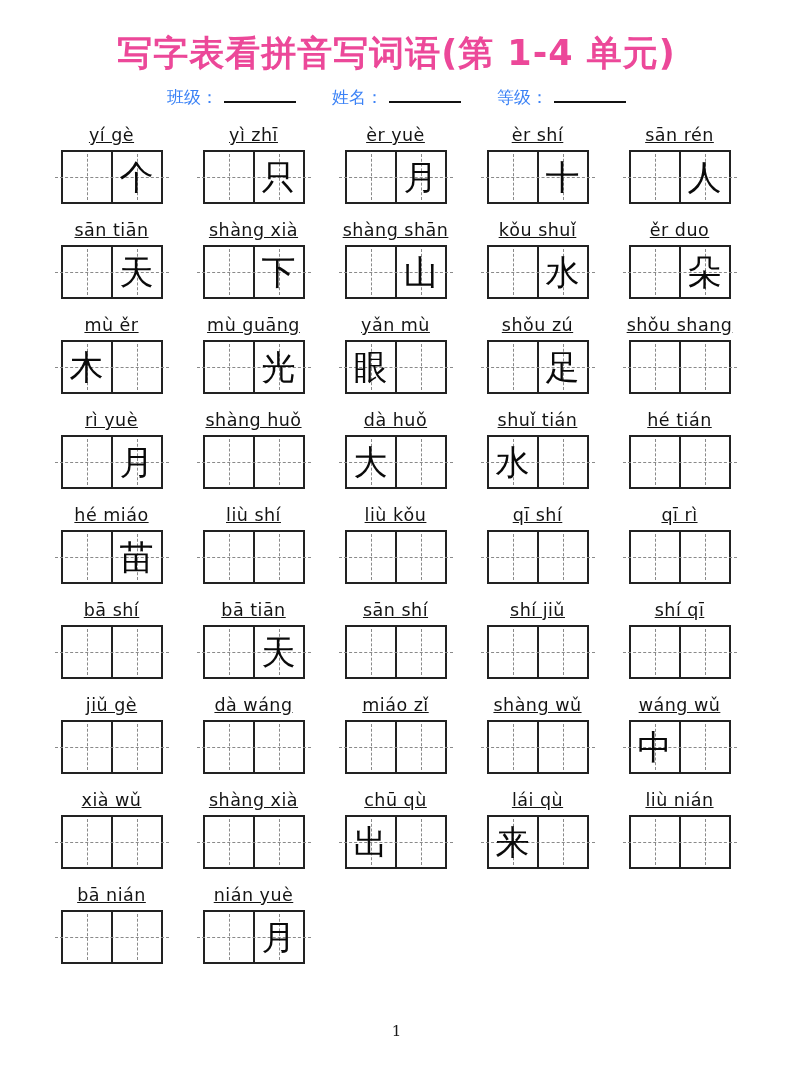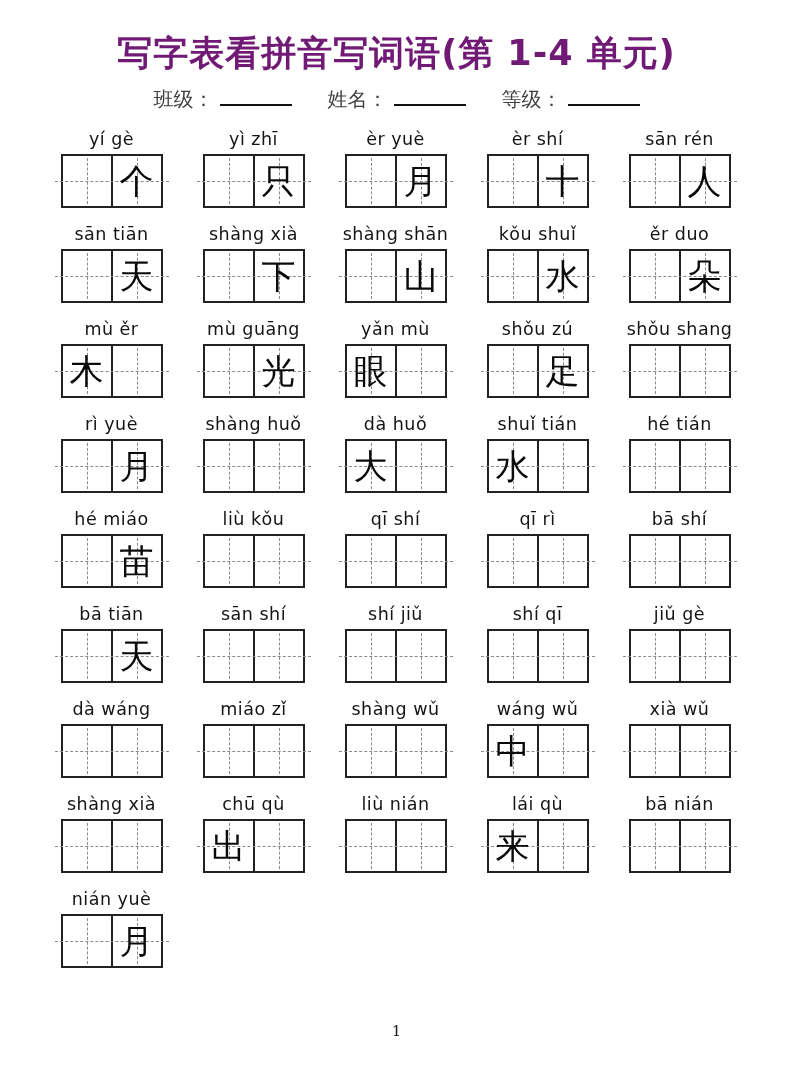--- a/index.html
+++ b/index.html
@@ -18,27 +18,27 @@
     overflow: hidden;
   }
   
   #title {
     margin-top: 30px;
     text-align: center;
     font-size: 35px;
     line-height: 46px;
     font-weight: 800;
     letter-spacing: 1px;
-    color: #701a75;
+    color: #ec4899;
   }
   #meta-line {
     margin-top: 10px;
     text-align: center;
-    font-size: 20px;
-    color: #404040;
+    font-size: 17px;
+    color: #3b82f6;
   }
   .meta-field {
     display: inline-block;
     margin: 0 18px;
     white-space: nowrap;
   }
   .meta-label { display: inline-block; }
   .meta-blank {
     display: inline-block;
     width: 72px;
@@ -55,20 +55,21 @@
     grid-template-columns: repeat(5, 142px);
     grid-auto-rows: 95px;
     justify-items: center;
   }
   .exercise {
     width: 142px;
     height: 95px;
     display: flex;
     flex-direction: column;
     align-items: center;
+    text-decoration: underline;
   }
   .pinyin {
     height: 24px;
     line-height: 24px;
     font-size: 17.5px;
     letter-spacing: 0.5px;
     color: #141414;
     white-space: nowrap;
   }
   .box {
@@ -426,20 +427,34 @@
             <span class="char"></span>
           </div>
           <div class="cell">
             <span class="vline"></span>
             <span class="char">苗</span>
           </div>
           <span class="hline"></span>
         </div>
       </div>
       <div class="exercise">
+        <div class="pinyin">liù shí</div>
+        <div class="box">
+          <div class="cell">
+            <span class="vline"></span>
+            <span class="char"></span>
+          </div>
+          <div class="cell">
+            <span class="vline"></span>
+            <span class="char"></span>
+          </div>
+          <span class="hline"></span>
+        </div>
+      </div>
+      <div class="exercise">
         <div class="pinyin">liù kǒu</div>
         <div class="box">
           <div class="cell">
             <span class="vline"></span>
             <span class="char"></span>
           </div>
           <div class="cell">
             <span class="vline"></span>
             <span class="char"></span>
           </div>
@@ -650,39 +665,39 @@
             <span class="char">出</span>
           </div>
           <div class="cell">
             <span class="vline"></span>
             <span class="char"></span>
           </div>
           <span class="hline"></span>
         </div>
       </div>
       <div class="exercise">
+        <div class="pinyin">lái qù</div>
+        <div class="box">
+          <div class="cell">
+            <span class="vline"></span>
+            <span class="char">来</span>
+          </div>
+          <div class="cell">
+            <span class="vline"></span>
+            <span class="char"></span>
+          </div>
+          <span class="hline"></span>
+        </div>
+      </div>
+      <div class="exercise">
         <div class="pinyin">liù nián</div>
         <div class="box">
           <div class="cell">
             <span class="vline"></span>
             <span class="char"></span>
-          </div>
-          <div class="cell">
-            <span class="vline"></span>
-            <span class="char"></span>
-          </div>
-          <span class="hline"></span>
-        </div>
-      </div>
-      <div class="exercise">
-        <div class="pinyin">lái qù</div>
-        <div class="box">
-          <div class="cell">
-            <span class="vline"></span>
-            <span class="char">来</span>
           </div>
           <div class="cell">
             <span class="vline"></span>
             <span class="char"></span>
           </div>
           <span class="hline"></span>
         </div>
       </div>
       <div class="exercise">
         <div class="pinyin">bā nián</div>

